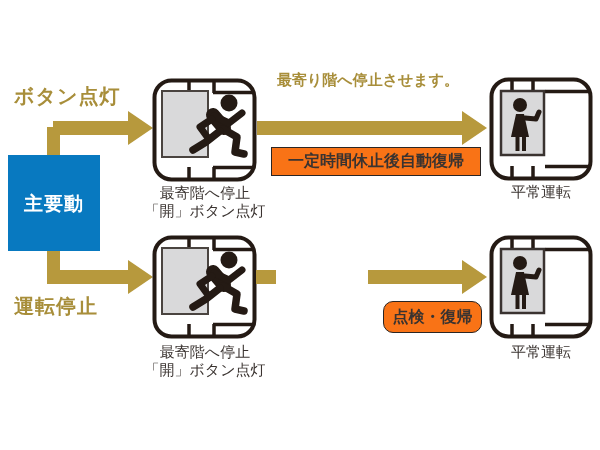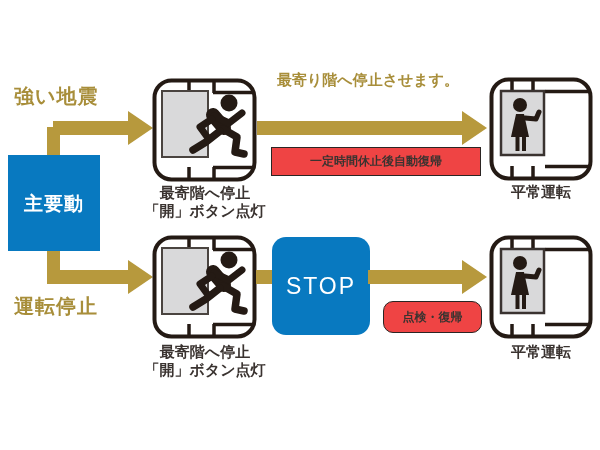--- a/index.html
+++ b/index.html
@@ -16,24 +16,24 @@
   .gold-bar{position:absolute;background:var(--gold);}
   .arrow-head{position:absolute;width:0;height:0;
     border-top:17px solid transparent;border-bottom:17px solid transparent;
     border-left:25px solid var(--gold);}
   .gold-label{position:absolute;color:var(--gold-text);font-size:20px;font-weight:bold;letter-spacing:1px;white-space:nowrap;}
   .source-box{position:absolute;left:8px;top:155px;width:92px;height:96px;background:var(--blue);
     color:#fff;display:flex;flex-direction:row;align-items:center;justify-content:center;
     font-size:19px;font-weight:bold;line-height:27px;z-index:2;letter-spacing:1px;}
   .note{position:absolute;left:256px;top:70px;width:224px;text-align:center;
     color:var(--gold-text);font-size:15px;font-weight:bold;line-height:19px;white-space:nowrap;}
-  .caption{position:absolute;color:var(--text);font-size:15px;font-weight:bold;
+  .caption{position:absolute;color:var(--text);font-size:15px;font-weight:normal;
     line-height:18px;text-align:center;white-space:nowrap;}
-  .label-box{position:absolute;background:#ef4444;border:1.5px solid #2b2523;color:var(--text);
-    display:flex;align-items:center;justify-content:center;font-size:12px;font-weight:bold;white-space:nowrap;}
+  .label-box{position:absolute;background:#f97316;border:1.5px solid #2b2523;color:var(--text);
+    display:flex;align-items:center;justify-content:center;font-size:16px;font-weight:bold;white-space:nowrap;}
   .stop-box{position:absolute;left:272px;top:237px;width:98px;height:98px;background:var(--blue);
     border-radius:14px;display:flex;align-items:center;justify-content:center;
     color:#fff;font-size:23px;letter-spacing:2px;}
   .icon{position:absolute;}
   .icon svg{display:block;}
 </style>
 </head>
 <body>
 
 <div class="canvas">
@@ -43,21 +43,21 @@
   <div class="gold-bar" style="left:53px;top:121px;width:77px;height:14px;"></div>
   <div class="arrow-head" style="left:128px;top:111px;"></div>
 
   <div class="gold-bar" style="left:53px;top:270px;width:77px;height:14px;"></div>
   <div class="arrow-head" style="left:128px;top:260px;"></div>
 
   <div class="source-box">
     <span>主要動</span>
   </div>
 
-  <div class="gold-label" style="left:14px;top:83px;">強い地震</div>
+  <div class="gold-label" style="left:14px;top:83px;">ボタン点灯</div>
   <div class="gold-label" style="left:14px;top:293px;">運転停止</div>
 
   <div class="icon" style="left:152px;top:78px;">
     <svg width="105" height="104" viewBox="0 0 105 104">
       <rect x="2.5" y="2.5" width="100" height="99" rx="17" fill="#ffffff" stroke="#241a14" stroke-width="4"></rect>
       <g stroke="#241a14" stroke-width="3.5">
         <line x1="37" y1="3" x2="37" y2="15"></line>
           <line x1="62" y1="3" x2="62" y2="15"></line>
         <line x1="61" y1="14.5" x2="101" y2="14.5"></line>
         <line x1="37" y1="89" x2="37" y2="101"></line>
@@ -139,23 +139,20 @@
     </svg>
   </div>
 
   <div class="caption" style="left:140px;top:343px;width:130px;">
     <div>最寄階へ停止</div>
     <div>「開」ボタン点灯</div>
   </div>
 
   <div class="gold-bar" style="left:256px;top:270px;width:20px;height:14px;"></div>
 
-  <div class="stop-box">
-    <span>STOP</span>
-  </div>
 
   <div class="gold-bar" style="left:368px;top:270px;width:95px;height:14px;"></div>
   <div class="arrow-head" style="left:462px;top:260px;"></div>
 
   <div class="label-box" style="left:383px;top:301px;width:97px;height:30px;border-radius:10px;">
     <span>点検・復帰</span>
   </div>
 
   <div class="icon" style="left:489px;top:235px;">
     <svg width="104" height="104" viewBox="0 0 104 104">

